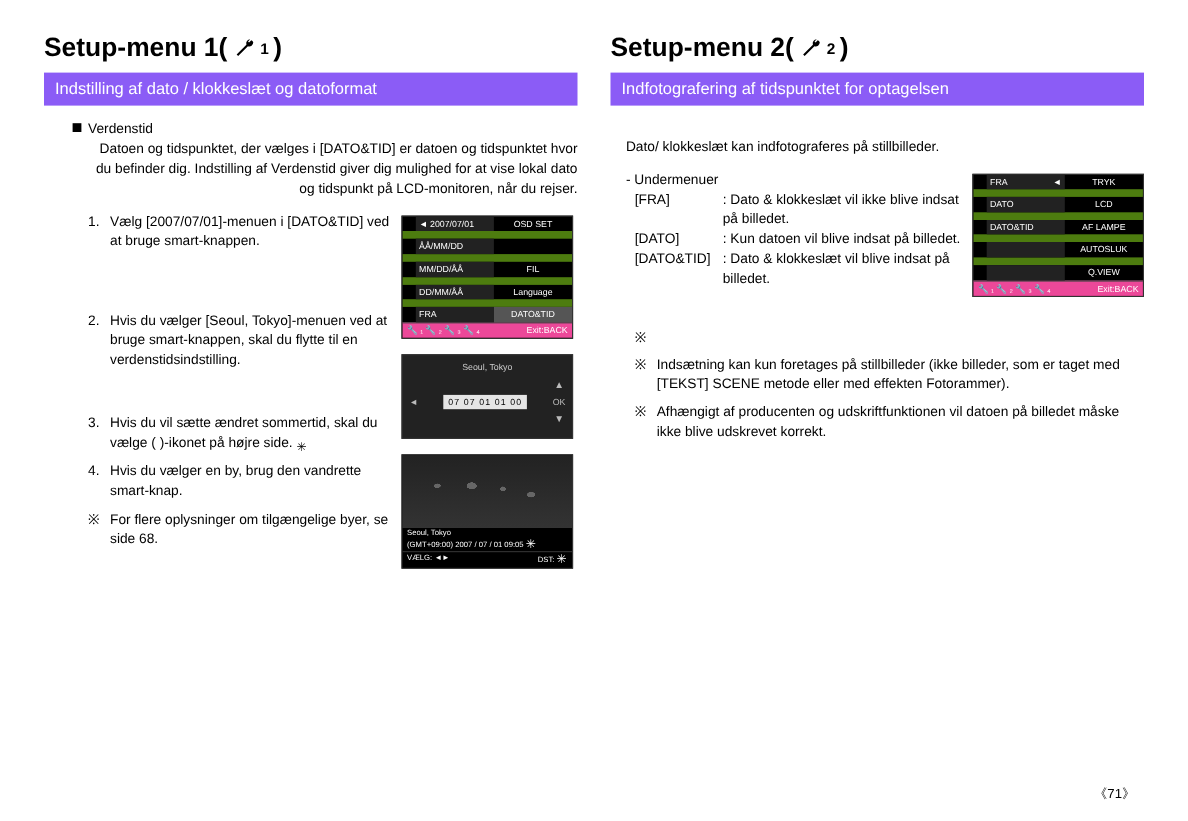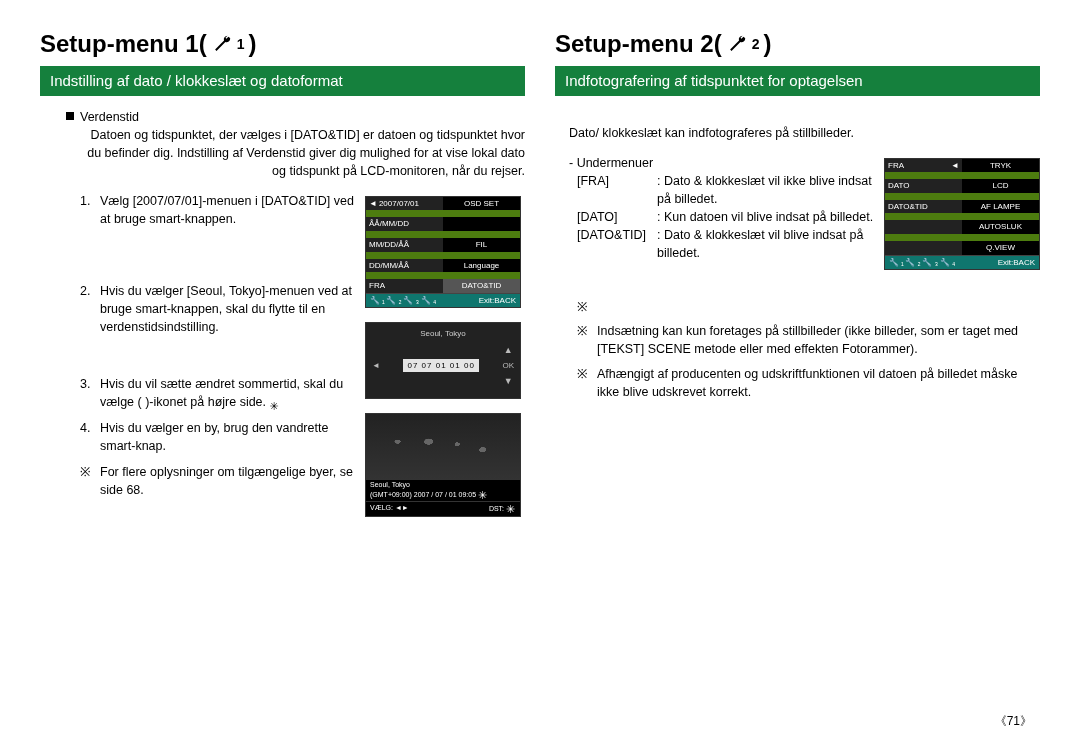--- a/index.html
+++ b/index.html
@@ -16,21 +16,21 @@
   .col { width: 490px; }
   .title {
     font-size: 24px;
     font-weight: bold;
     margin-bottom: 8px;
     display: flex;
     align-items: center;
     gap: 4px;
   }
   .subtitle-bar {
-    background: #15803d;
+    background: #8b5cf6;
     color: #fff;
     font-size: 15px;
     padding: 5px 10px;
     margin-bottom: 14px;
     line-height: 1.3;
   }
   .para { font-size: 12.5px; line-height: 1.45; }
   .sect-head { font-weight: normal; font-size: 12.5px; margin-bottom: 2px; }
   .indent { margin-left: 26px; }
   .indent2 { margin-left: 40px; }
@@ -47,23 +47,23 @@
     color: #fff;
     font-size: 8px;
     width: 156px;
     border: 1px solid #333;
     line-height: 1.2;
     margin: 4px 0 14px 0;
   }
   .lcd-row { display:flex; justify-content:space-between; border-top:7px solid #4d7c0f; }
   .lcd-row:first-child { border-top:none; }
   .lcd-cell { flex:1; padding:2px 3px; text-align:center; }
-  .lcd-cell.l { text-align:left; background:#222; }
+  .lcd-cell.l { text-align:left; background:#222;margin-left:12px; }
   .lcd-cell.sel { background:#555; color:#fff; }
-  .lcd-foot { display:flex; justify-content:space-between; padding:2px 4px; border-top:1px solid #444; background:#0f766e;gap:16px; }
+  .lcd-foot { display:flex; justify-content:space-between; padding:2px 4px; border-top:1px solid #444; background:#ec4899;gap:16px; }
   .lcd-foot .icons { letter-spacing:2px; }
 
   .lcd2 {
     background:#222; color:#fff; font-size:8px; width:156px;
     border:1px solid #333; padding-top:3px; margin:4px 0 14px 0;
   }
   .lcd2 .top { text-align:center; padding:3px 0; font-size:8px; color:#ccc; }
   .lcd2 .mid { display:flex; align-items:center; justify-content:space-between; padding:4px 6px; }
   .lcd2 .mid .date { background:#e5e5e5; color:#000; padding:2px 4px; font-size:8px; letter-spacing:1px; }
   .lcd2 .arrow-col { display:flex; flex-direction:column; gap:6px; align-items:center; font-size:9px; color:#bbb; }

